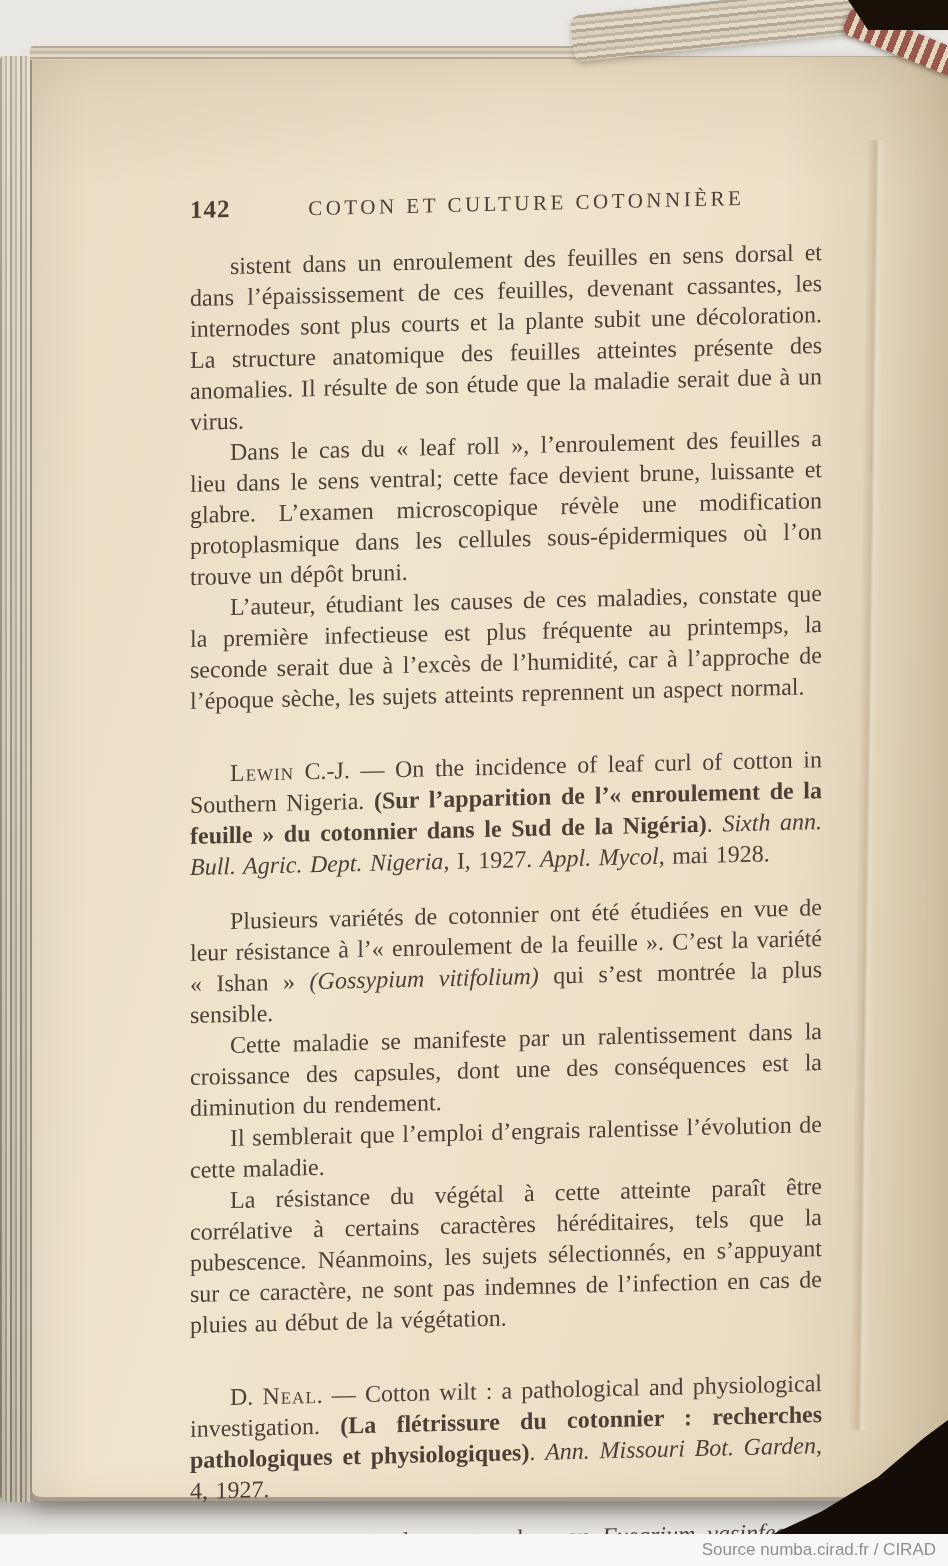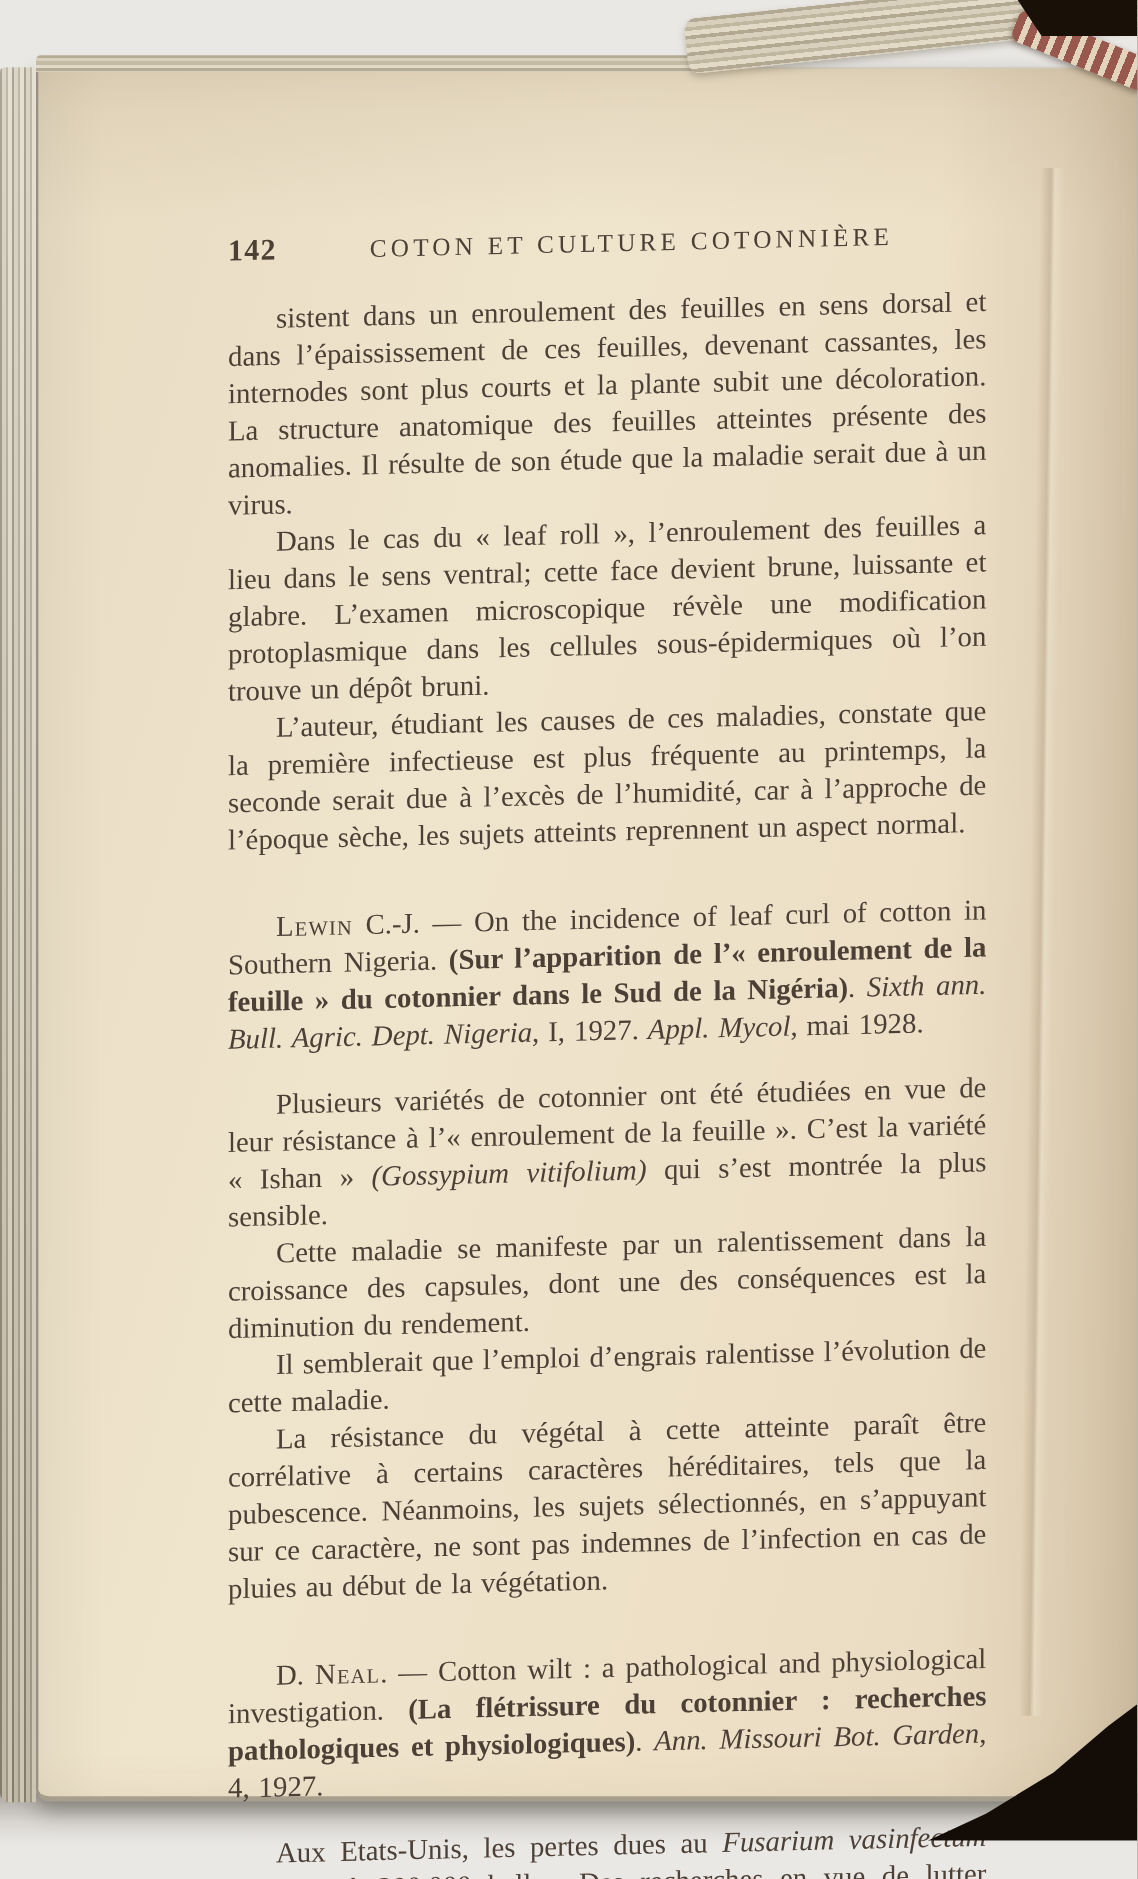--- a/index.html
+++ b/index.html
@@ -148,14 +148,17 @@
         <p class="para"><span class="seg-regular">Il semblerait que l’emploi d’engrais ralentisse l’évolution de cette maladie.</span></p>
         <p class="para"><span class="seg-regular">La résistance du végétal à cette atteinte paraît être corrélative à certains caractères héréditaires, tels que la pubescence. Néanmoins, les sujets sélectionnés, en s’appuyant sur ce caractère, ne sont pas indemnes de l’infection en cas de pluies au début de la végétation.</span></p>
         <p class="para ref"><span class="seg-regular">D. </span><span class="seg-smallcaps">Neal</span><span class="seg-regular">. — Cotton wilt : a pathological and physiological investigation. </span><span class="seg-bold">(La flétrissure du cotonnier : recherches pathologiques et physiologiques)</span><span class="seg-regular">. </span><span class="seg-italic">Ann. Missouri Bot. Garden</span><span class="seg-regular">, 4, 1927.</span></p>
         <p class="para"><span class="seg-regular">Aux Etats-Unis, les pertes dues au </span><span class="seg-italic">Fusarium vasinfectum</span><span class="seg-regular"> s’élèvent à 300.000 balles. Des recherches en vue de lutter contre ce parasite</span></p>
       </div>
   </div>
 
   <div class="under-shadow"></div>
   <div class="black-corner"></div>
 
+  <div class="footer-bar">
+    <span class="credit">Source numba.cirad.fr / CIRAD</span>
+  </div>
 
 </div>
 
 </body></html>

